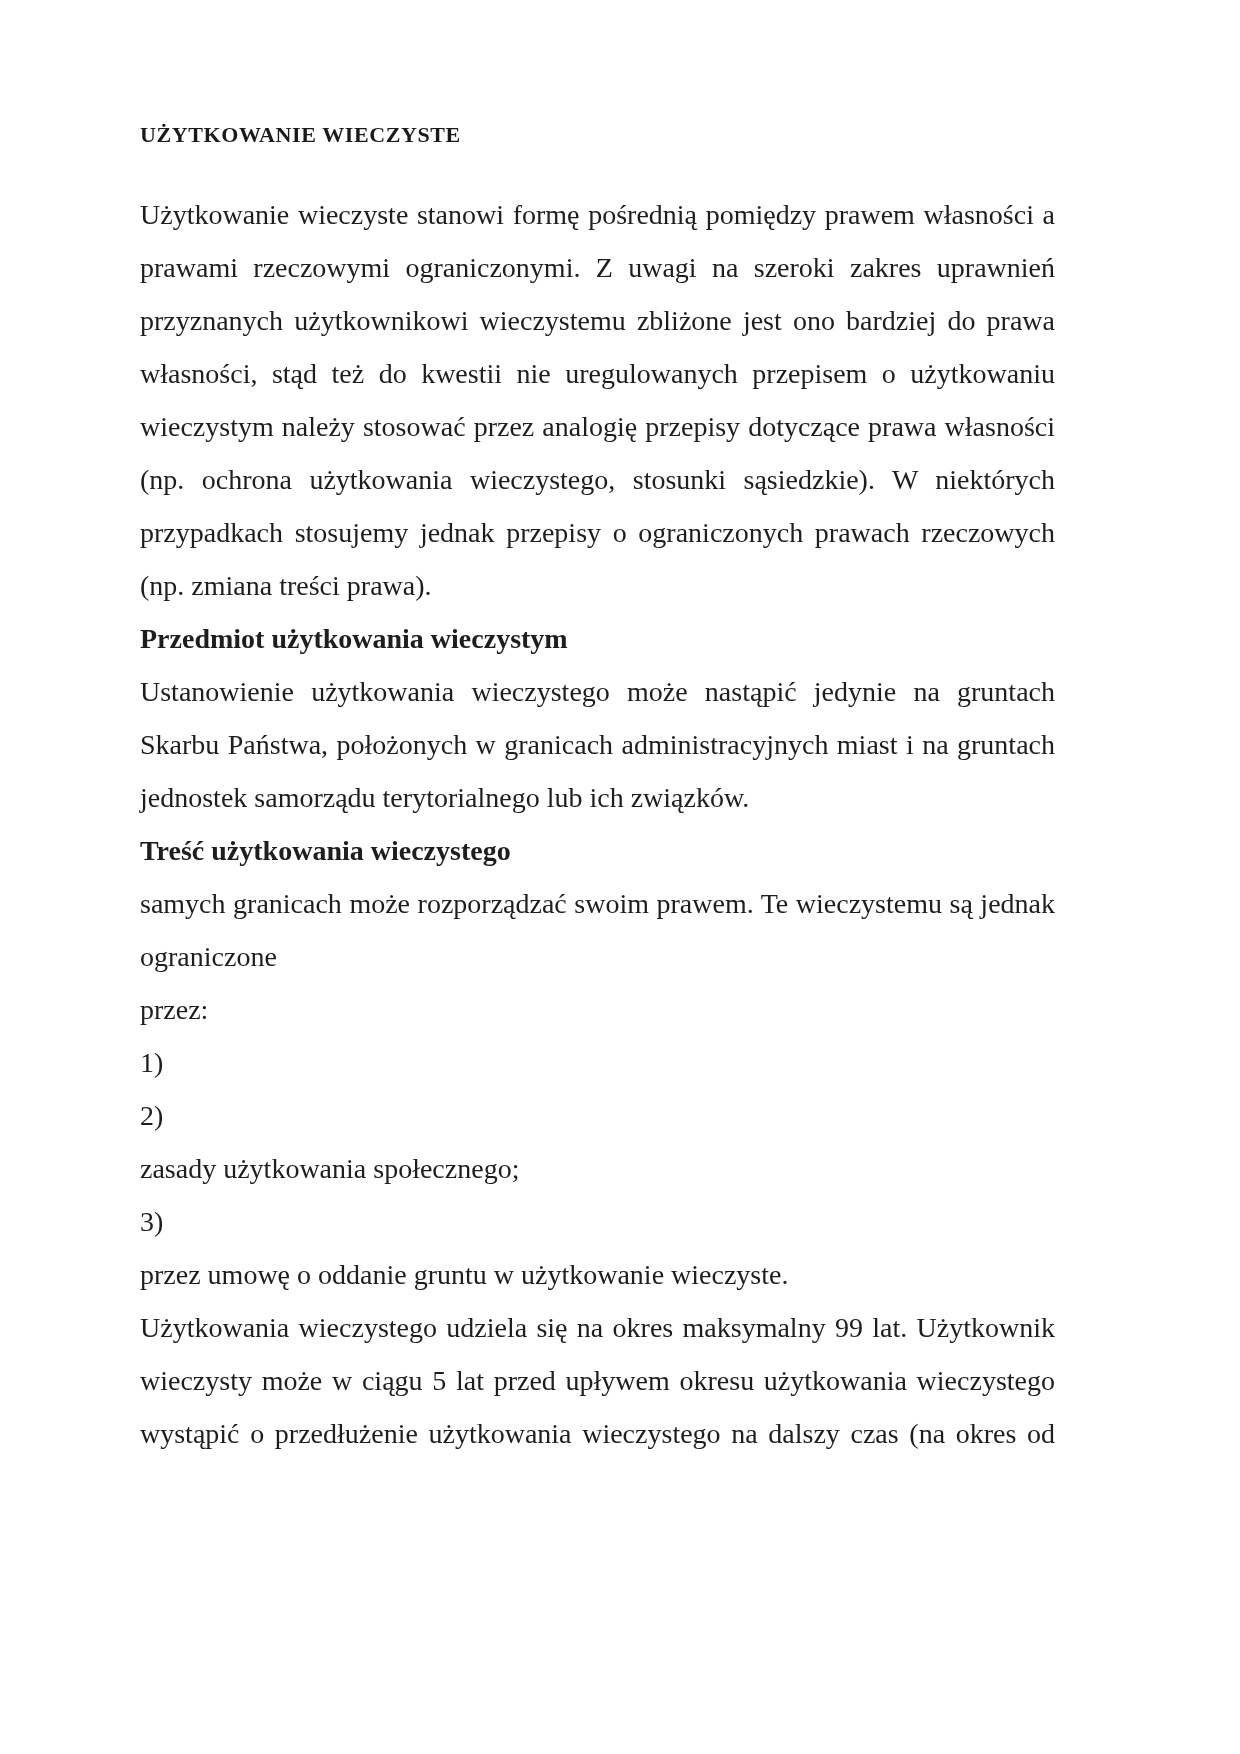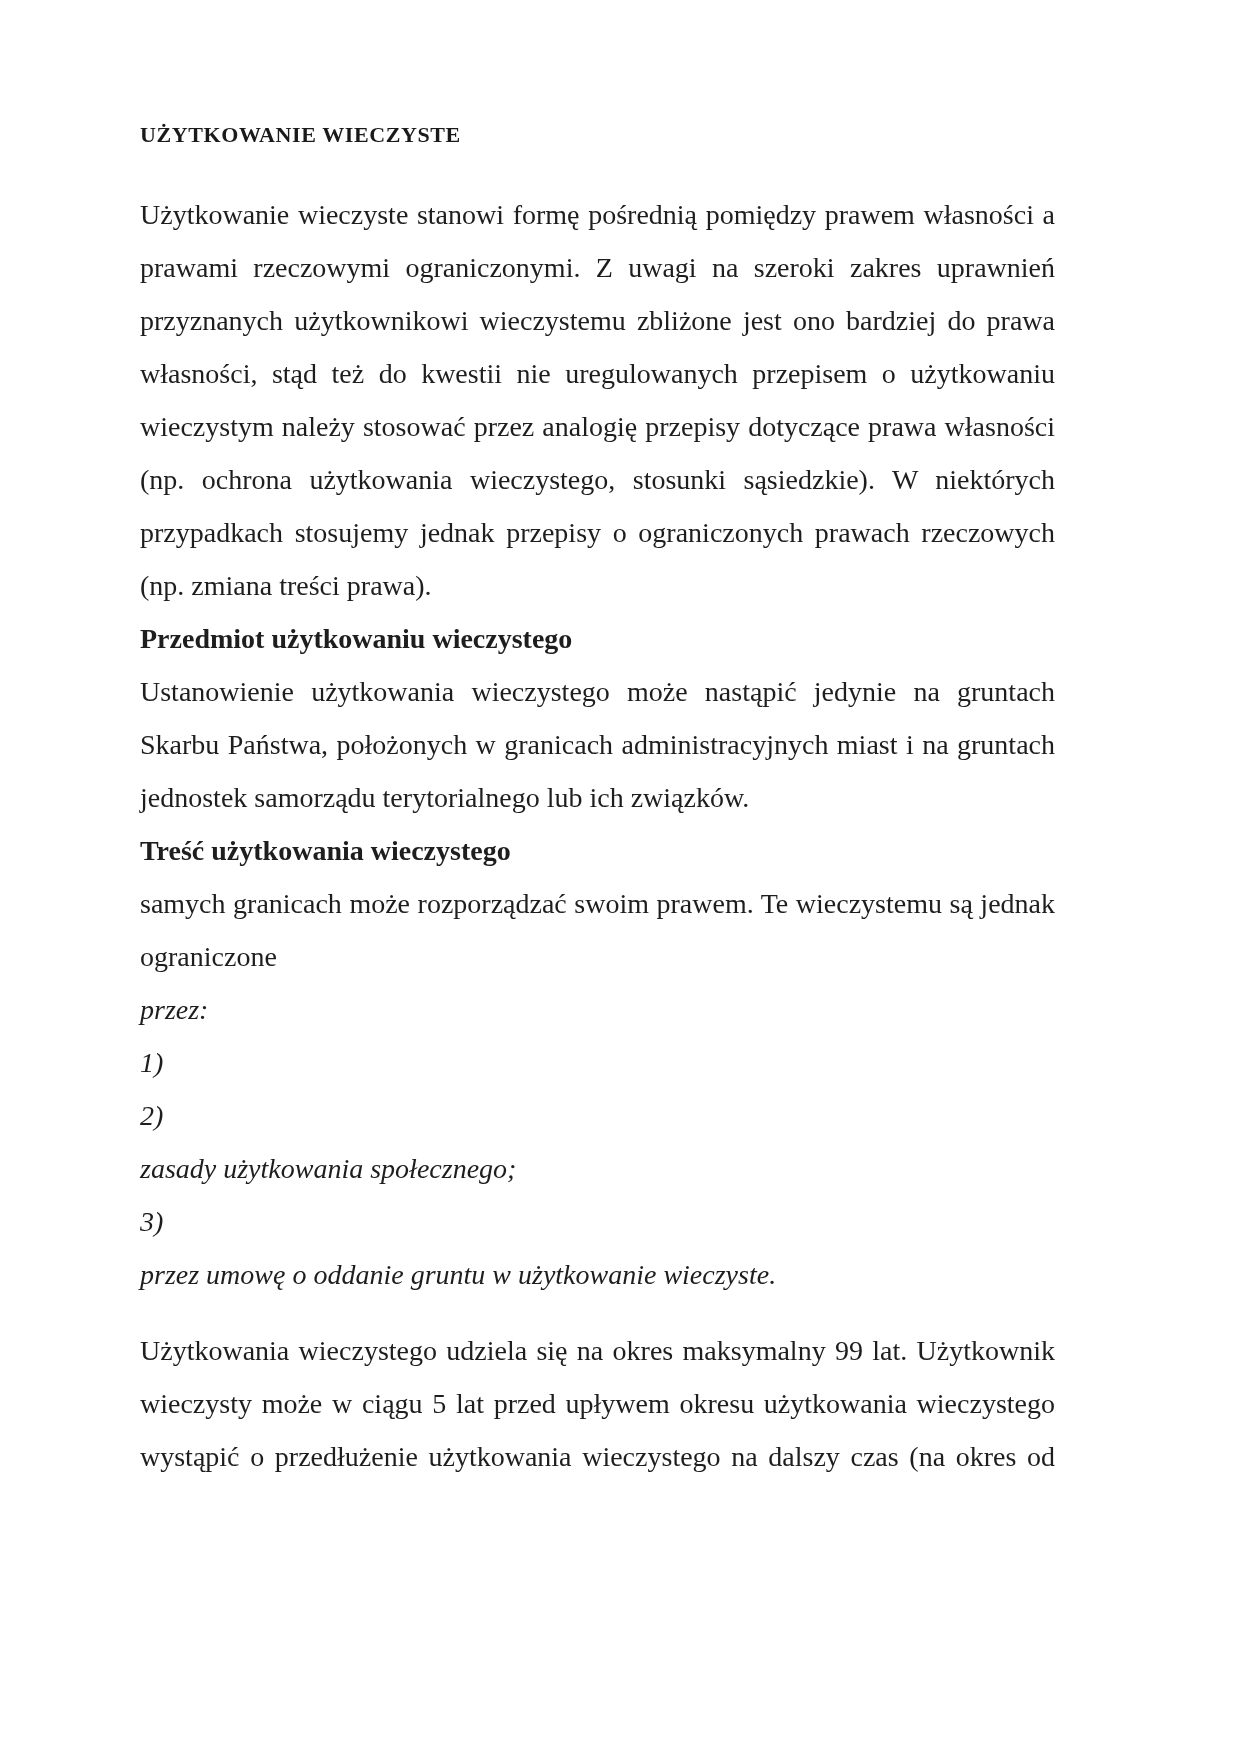--- a/index.html
+++ b/index.html
@@ -36,38 +36,36 @@
     font-size: 28px;
     line-height: 53px;
     text-align: justify;
   }
   .block.heading {
     font-weight: bold;
     text-align: left;
   }
   .block.single {
     text-align: left;
-    font-style: italic;
   }
   .block.cutoff {
     
     text-align-last: justify;
-    margin-top: 23px;
   }
 </style>
 </head>
 <body>
 
 <div class="page">
 
   <h1 class="doc-title">UŻYTKOWANIE WIECZYSTE</h1>
 
   <p class="block">Użytkowanie wieczyste stanowi formę pośrednią pomiędzy prawem własności a prawami rzeczowymi ograniczonymi. Z uwagi na szeroki zakres uprawnień przyznanych użytkownikowi wieczystemu zbliżone jest ono bardziej do prawa własności, stąd też do kwestii nie uregulowanych przepisem o użytkowaniu wieczystym należy stosować przez analogię przepisy dotyczące prawa własności (np. ochrona użytkowania wieczystego, stosunki sąsiedzkie). W niektórych przypadkach stosujemy jednak przepisy o ograniczonych prawach rzeczowych (np. zmiana treści prawa).</p>
 
-  <p class="block heading">Przedmiot użytkowaniu wieczystego</p>
+  <p class="block heading">Przedmiot użytkowania wieczystym</p>
 
   <p class="block">Ustanowienie użytkowania wieczystego może nastąpić jedynie na gruntach Skarbu Państwa, położonych w granicach administracyjnych miast i na gruntach jednostek samorządu terytorialnego lub ich związków.</p>
 
   <p class="block heading">Treść użytkowania wieczystego</p>
 
 
   <p class="block">samych granicach może rozporządzać swoim prawem. Te wieczystemu są jednak ograniczone</p>
 
   <p class="block single">przez:</p>
 

